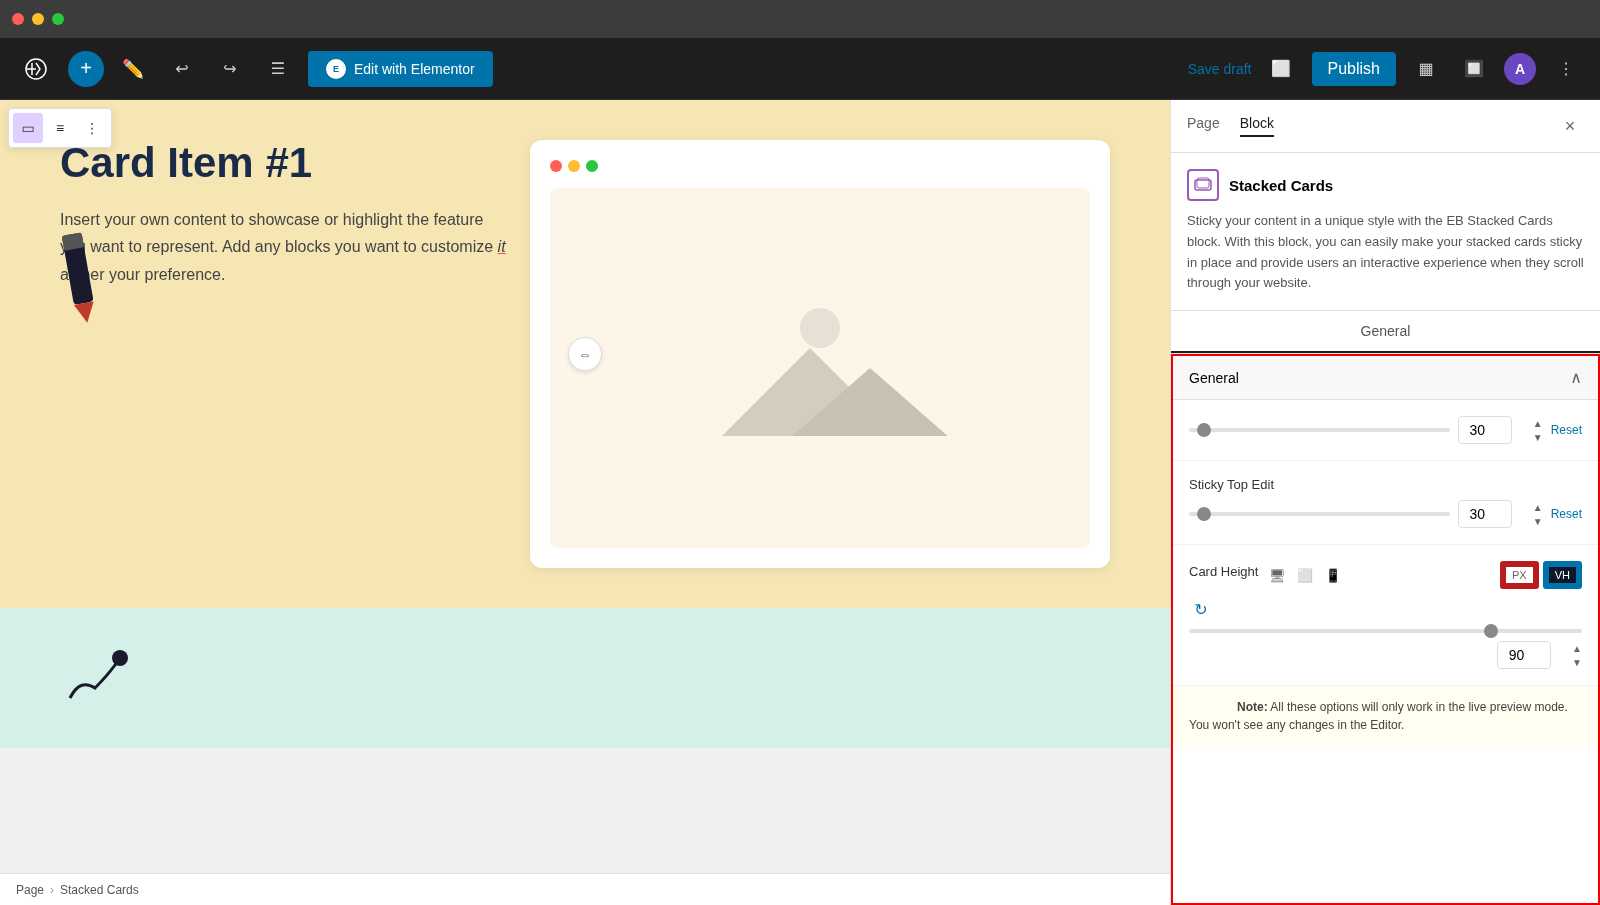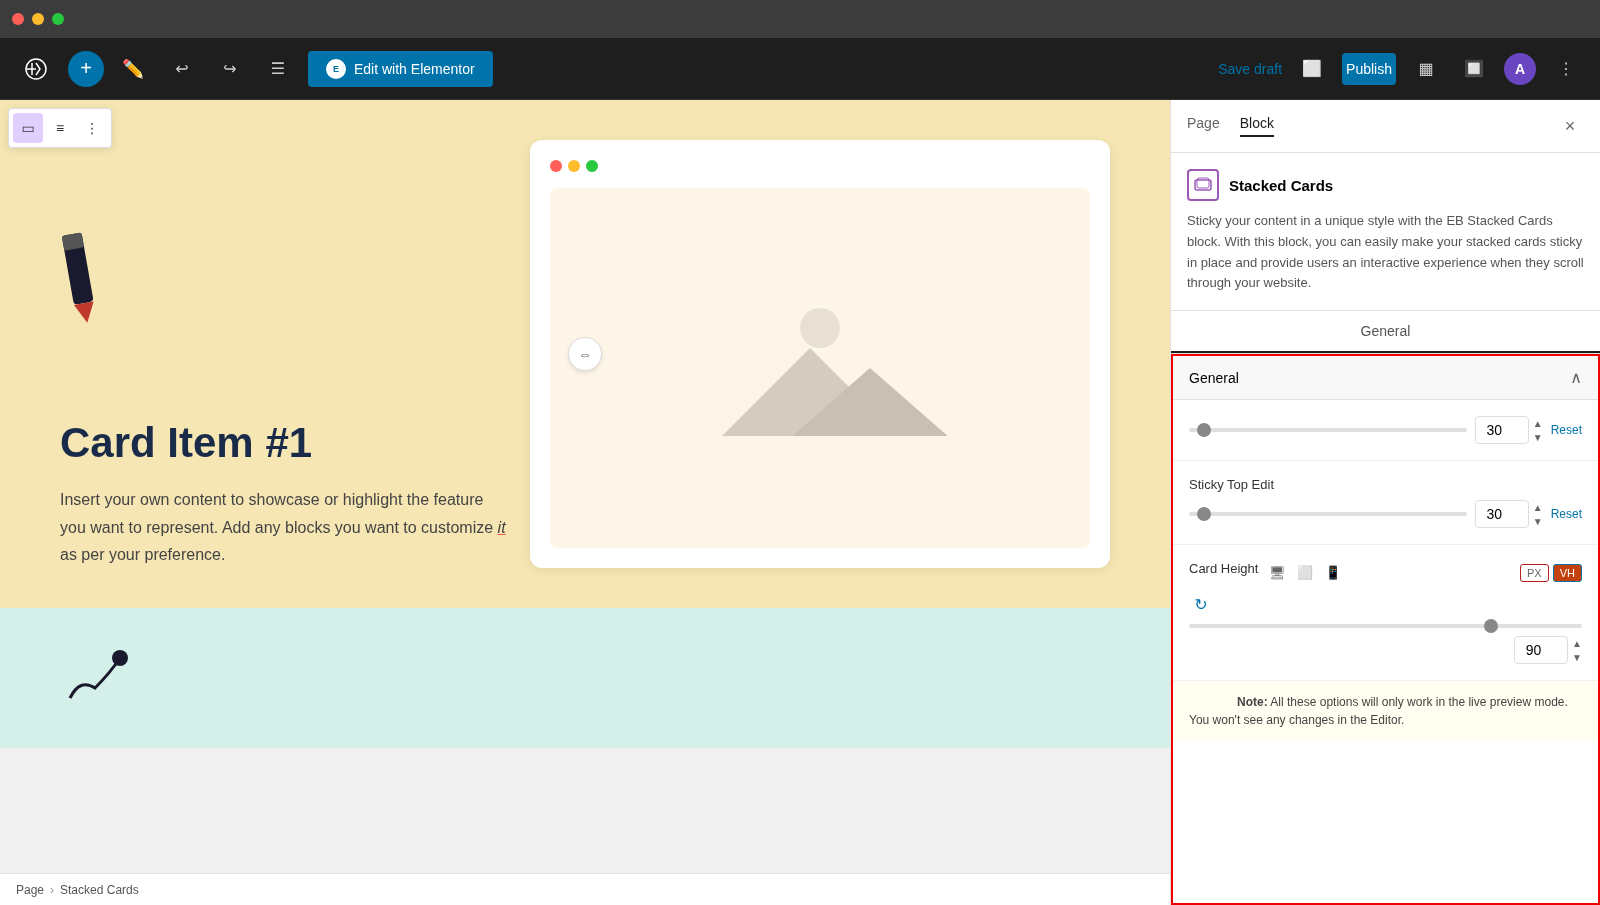--- a/index.html
+++ b/index.html
@@ -59,22 +59,22 @@
       display: flex; align-items: center; justify-content: center;
       color: #0073aa; font-size: 10px; font-weight: bold;
     }
     .toolbar-spacer { flex: 1; }
     .save-draft-btn {
       background: none; border: none; color: #0073aa; cursor: pointer;
       font-size: 14px;
     }
     .publish-btn {
       background: #0073aa; color: white; border: none;
-      padding: 8px 4px; border-radius: 4px; cursor: pointer;
-      font-size: 14px; font-weight: 500;
+      padding: 8px 16px; border-radius: 4px; cursor: pointer;
+      font-size: 16px; font-weight: 500;
     }
     .toolbar-icon-btn {
       background: none; border: none; color: #ccc; cursor: pointer;
       width: 36px; height: 36px; border-radius: 4px;
       display: flex; align-items: center; justify-content: center;
       font-size: 16px;
     }
     .avatar {
       width: 32px; height: 32px; border-radius: 50%;
       background: #6b46c1; display: flex; align-items: center; justify-content: center;
@@ -145,21 +145,21 @@
       min-height: 130px;
       display: flex;
       align-items: flex-start;
       gap: 20px;
     }
 
     
     .card-content {
       display: flex;
       gap: 20px;
-      align-items: flex-end;
+      align-items: flex-start;
     }
     .card-text { flex: 1; }
     .card-title {
       font-size: 42px;
       font-weight: 800;
       color: #1a2b4a;
       margin-bottom: 20px;
       line-height: 1.1;
     }
     .card-desc {
@@ -311,34 +311,34 @@
     }
     .spinner-btn {
       background: none; border: none; cursor: pointer;
       font-size: 10px; color: #666; height: 14px; display: flex; align-items: center;
     }
     .reset-btn {
       background: none; border: none; cursor: pointer;
       font-size: 12px; color: #0073aa;
     }
     .number-field-row {
-      display: flex; align-items: flex-start; gap: 4px;
+      display: flex; align-items: flex-start; gap: 21px;
       justify-content: flex-end;
     }
 
     
     .card-height-header {
       display: flex; justify-content: space-between; margin-bottom: 8px;
     }
     .unit-btns { display: flex; gap: 4px; }
     .unit-btn {
-      font-size: 11px; padding: 2px 6px; border: 1px solid #b91c1c;
+      font-size: 11px; padding: 2px 6px; border: 6px solid #b91c1c;
       border-radius: 3px; cursor: pointer; background: none; color: #666;
     }
-    .unit-btn.active { background: #c2410c; color: white; border-color: #0073aa; }
+    .unit-btn.active { background: #0f172a; color: white; border-color: #0073aa; }
     .card-height-icons { display: flex; gap: 6px; }
     .ch-icon-btn {
       width: 22px; height: 22px; background: none; border: none;
       cursor: pointer; font-size: 13px; color: #666;
       display: flex; align-items: center; justify-content: center;
     }
     .refresh-btn-round {
       width: 24px; height: 24px; background: none; border: none;
       cursor: pointer; font-size: 16px; color: #0073aa;
       display: flex; align-items: center; justify-content: center;

